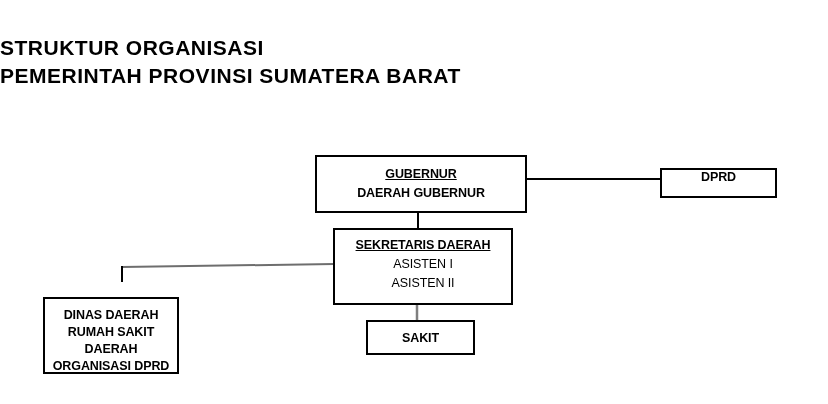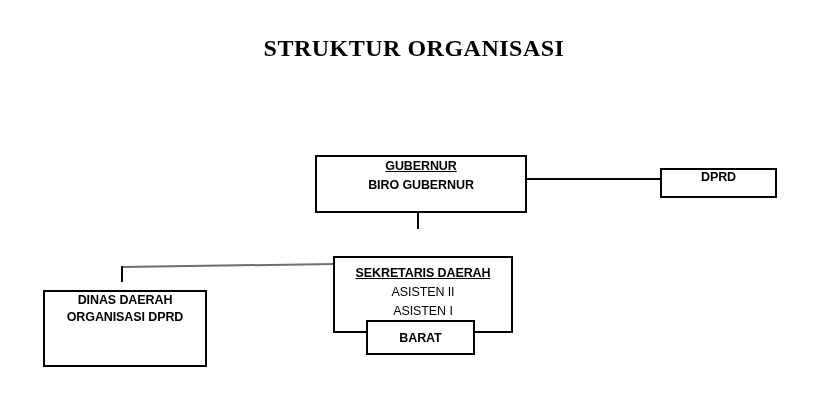--- a/index.html
+++ b/index.html
@@ -14,24 +14,23 @@
     background: #ffffff;
     overflow: hidden;
     font-family: "Liberation Sans", sans-serif;
     color: #000000;
   }
   .title {
     position: absolute;
     left: 0;
     top: 34px;
     width: 828px;
-    text-align: center;
-    font-family: Liberation Serif, serif;
+    font-family: Liberation Sans, sans-serif;
     font-weight: bold;
-    font-size: 24px;
+    font-size: 21px;
     line-height: 28px;
     letter-spacing: 0.5px;
     color: #000000;
   }
   .connectors {
     position: absolute;
     left: 0;
     top: 0;
     z-index: 0;
   }
@@ -45,73 +44,75 @@
     font-size: 12.5px;
     letter-spacing: -0.1px;
   }
   .node .line {
     display: block;
   }
   .bold { font-weight: 700; }
   .underline { text-decoration: underline; }
   .node-gubernur {
     left: 315px; top: 155px; width: 212px; height: 58px;
-    line-height: 19px;
+    padding-top: 8px; line-height: 19px;
   }
   .node-dprd {
     left: 660px; top: 168px; width: 117px; height: 30px;
     display: flex; align-items: flex-start; justify-content: center;
   }
   .node-sekretaris {
     left: 333px; top: 228px; width: 180px; height: 77px;
-    padding-top: 6px; line-height: 19px; margin-top: 28px;
+    padding-top: 6px; line-height: 19px;
   }
   .node-dinas {
-    left: 43px; top: 290px; width: 164px; height: 77px;
-    line-height: 17px;
+    left: 43px; top: 297px; width: 136px; height: 77px;
+    padding-top: 8px; line-height: 17px;
   }
   .node-biro {
     left: 366px; top: 320px; width: 109px; height: 35px;
     display: flex; align-items: center; justify-content: center;
   }
 </style>
 </head>
 <body>
 
 <div class="canvas">
 
   <div class="title">
     <span class="line" style="display:block">STRUKTUR ORGANISASI</span>
+    <span class="line" style="display:block">PEMERINTAH PROVINSI SUMATERA BARAT</span>
   </div>
 
   <svg class="connectors" width="828" height="404" viewBox="0 0 828 404">
     <line x1="526" y1="179" x2="661" y2="179" stroke="#000000" stroke-width="2"></line>
     <line x1="418" y1="212" x2="418" y2="229" stroke="#000000" stroke-width="2"></line>
     <line x1="417" y1="304" x2="417" y2="321" stroke="#7f7f7f" stroke-width="2.5"></line>
     <line x1="334" y1="264" x2="122" y2="267" stroke="#6e6e6e" stroke-width="2"></line>
     <line x1="122" y1="266" x2="122" y2="282" stroke="#000000" stroke-width="2"></line>
   </svg>
 
   <div class="node node-gubernur">
     <span class="line bold underline">GUBERNUR</span>
-    <span class="line bold">BIRO GUBERNUR</span>
+    <span class="line bold">DAERAH GUBERNUR</span>
   </div>
 
   <div class="node node-dprd">
     <span class="bold">DPRD</span>
   </div>
 
   <div class="node node-sekretaris">
     <span class="line bold underline">SEKRETARIS DAERAH</span>
+    <span class="line">ASISTEN I</span>
     <span class="line">ASISTEN II</span>
-    <span class="line">ASISTEN I</span>
   </div>
 
   <div class="node node-dinas">
     <span class="line bold">DINAS DAERAH</span>
+    <span class="line bold">RUMAH SAKIT DAERAH</span>
     <span class="line bold">ORGANISASI DPRD</span>
   </div>
 
   <div class="node node-biro">
-    <span class="bold">BARAT</span>
+    <span class="bold">SAKIT</span>
   </div>
 
 </div>
 
 </body></html>

